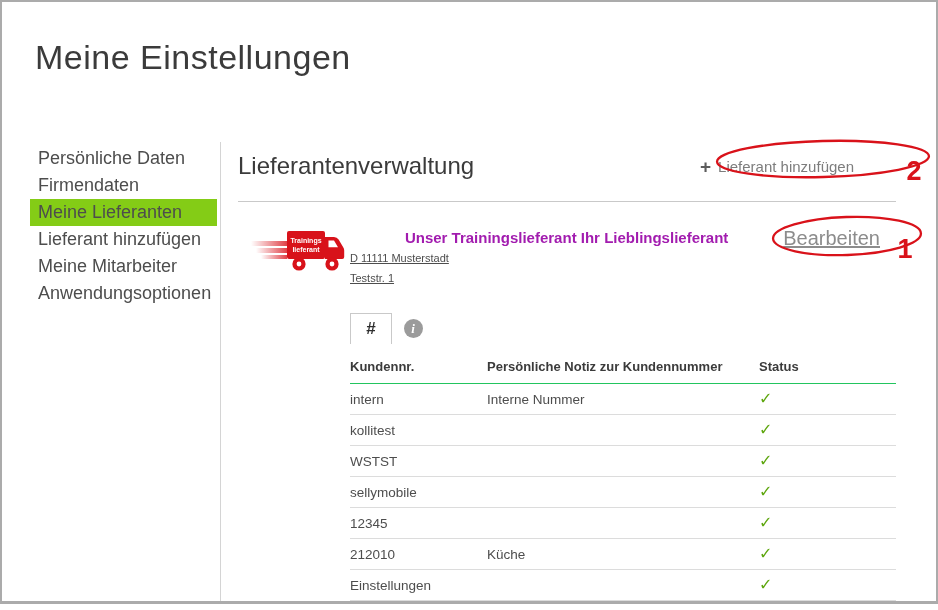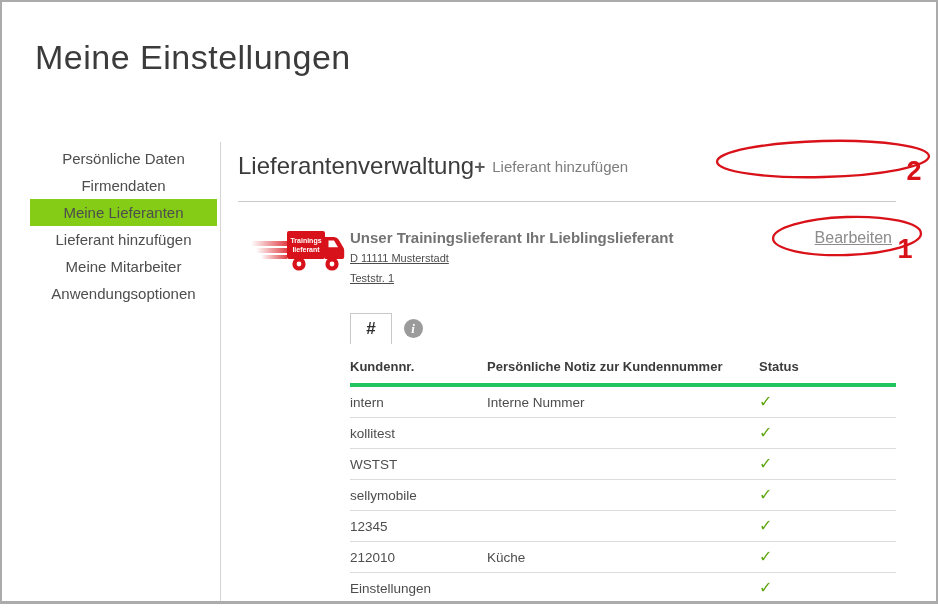--- a/index.html
+++ b/index.html
@@ -16,46 +16,46 @@
   }
   .page-title{
     margin:36px 0 0 33px;font-size:34px;font-weight:300;color:#3b3b3b;
     letter-spacing:.5px;
   }
   .content{
     position:absolute;left:0;right:0;top:140px;bottom:0;display:flex;
   }
   .sidebar{width:218px;flex-shrink:0;padding-top:3px;}
   .sidebar-item{
-    margin:0 3px 0 28px;padding:4px 8px;font-size:15px;line-height:19px;
-    color:#4d4d4d;cursor:pointer;white-space:nowrap;text-align:center;
+    margin:0 3px 0 28px;padding:4px 8px;font-size:18px;line-height:19px;
+    color:#4d4d4d;cursor:pointer;white-space:nowrap;
   }
   .sidebar-item.active{background:#84cc16;}
   .main{
     flex:1;border-left:1px solid #d4d4d4;padding:0 40px 0 17px;min-width:0;
   }
   .main-header{
-    display:flex;justify-content:flex-start;align-items:center;
+    display:flex;justify-content:space-between;align-items:center;
     height:44px;margin-top:2px;
   }
   .main-heading{font-size:24px;font-weight:400;color:#3b3b3b;}
   .add-link{
     display:flex;align-items:center;gap:7px;color:#7d7d7d;font-size:15px;
     text-decoration:none;cursor:pointer;margin-right:42px;
   }
   .plus-icon{color:#5c5c5c;font-size:19px;font-weight:700;line-height:1;}
   .main-divider{border:none;border-top:1px solid #c9c9c9;margin-top:13px;}
   .supplier{position:relative;margin-top:26px;}
   .supplier-logo{position:absolute;left:13px;top:-2px;width:97px;height:48px;}
   .supplier-body{margin-left:112px;}
   .supplier-head{display:flex;align-items:flex-start;}
-  .supplier-name{font-size:15px;font-weight:700;color:#737373;line-height:20px;flex:1;}
+  .supplier-name{font-size:15px;font-weight:700;color:#a21caf;line-height:20px;flex:1;text-align:center;}
   .edit-link{
-    font-size:16px;color:#8c8c8c;text-decoration:underline;cursor:pointer;
-    margin-right:4px;line-height:20px;white-space:nowrap;
+    font-size:20px;color:#8c8c8c;text-decoration:underline;cursor:pointer;
+    margin-right:16px;line-height:20px;white-space:nowrap;
   }
   .supplier-addr{font-size:11px;color:#4d4d4d;line-height:20px;text-decoration:underline;}
   .tabs{display:flex;margin-top:25px;height:31px;}
   .tab{
     width:42px;height:31px;display:flex;align-items:center;justify-content:center;
     cursor:pointer;
   }
   .tab.active{
     border:1px solid #c9c9c9;border-bottom:none;
     font-size:17px;font-weight:700;color:#2e2e2e;
@@ -66,21 +66,21 @@
     font-weight:700;font-size:13px;display:flex;align-items:center;
     justify-content:center;line-height:1;
   }
   table.customers{
     width:100%;border-collapse:collapse;table-layout:fixed;margin-top:13px;
   }
   table.customers col.c1{width:137px;}
   table.customers col.c2{width:272px;}
   table.customers th{
     text-align:left;font-size:13px;font-weight:700;color:#3b3b3b;
-    padding:2px 0 9px 0;border-bottom:4px solid #22c55e;
+    padding:2px 0 9px 0;border-bottom:1px solid #22c55e;
   }
   table.customers td{
     font-size:13.5px;color:#4d4d4d;padding:7px 0;height:29px;
     border-bottom:1px solid #dcdcdc;vertical-align:middle;
   }
   .check{color:var(--status-green);font-weight:700;font-size:16px;line-height:1;}
   .annotation-overlay{
     position:absolute;left:0;top:0;width:938px;height:610px;
     pointer-events:none;z-index:10;color:var(--annotation-red);
   }

